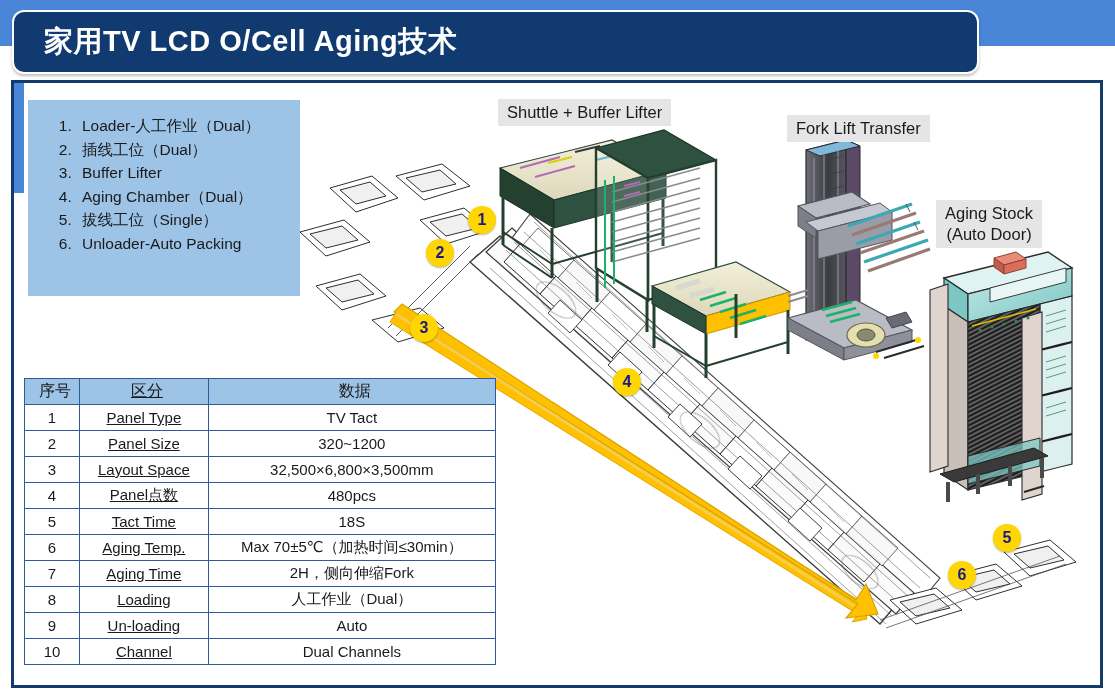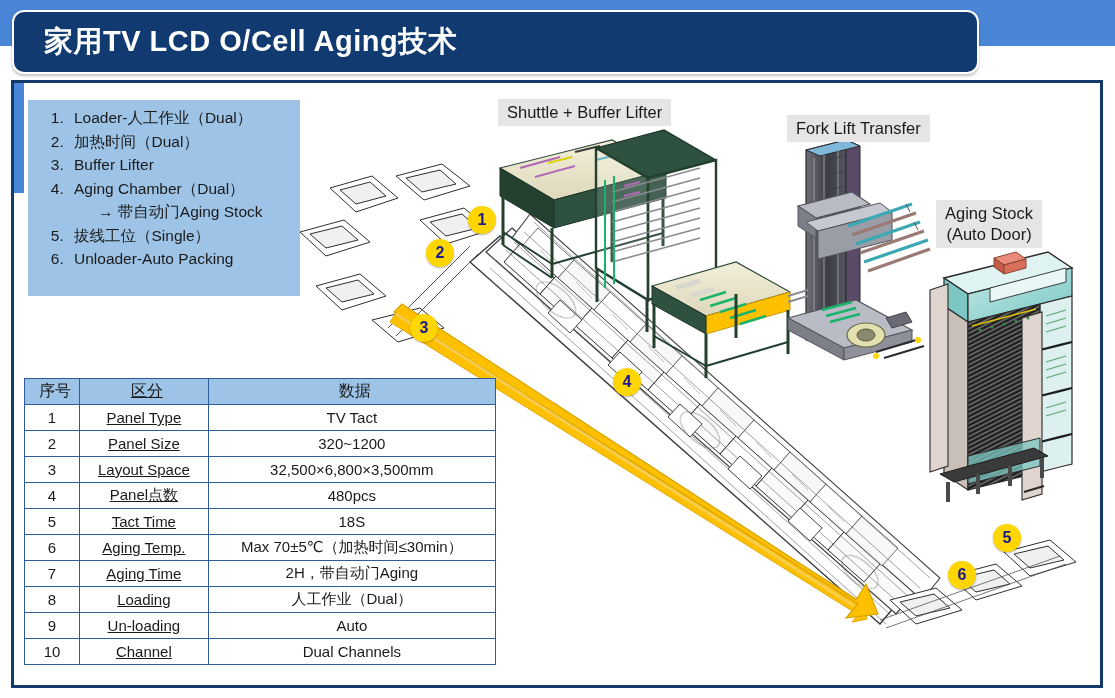--- a/index.html
+++ b/index.html
@@ -31,21 +31,21 @@
   }
   #left-accent{
     position:absolute;left:0;top:0;width:10px;height:110px;background:#4a86d8;
   }
   
   #legend-box{
     position:absolute;left:28px;top:100px;width:272px;height:196px;
     background:#9dc3e6;
   }
   #legend-box ol{
-    margin:0;padding:6px 0 0 40px;list-style:decimal;
+    margin:8px;padding:6px 0 0 40px;list-style:decimal;
   }
   #legend-box li{
     font-size:15.5px;color:#1a1a1a;line-height:23.5px;
     padding-left:6px;white-space:nowrap;
   }
   .sub-arrow{
     font-size:15.5px;color:#1a1a1a;line-height:23.5px;
     margin-left:24px;white-space:nowrap;list-style:none;
   }
   
@@ -451,24 +451,23 @@
         <line x1="1024" y1="492" x2="1044" y2="486"></line>
       </g>
     </g>
 
   </g>
 </svg>
 
 <div id="legend-box">
   <ol>
     <li>Loader-人工作业（Dual）</li>
-    <li>加热时间（Dual）</li>
+    <li>插线工位（Dual）</li>
     <li>Buffer Lifter</li>
     <li>Aging Chamber（Dual）</li>
-    <li class="sub-arrow">→ 带自动门Aging Stock</li>
     <li value="5">拔线工位（Single）</li>
     <li>Unloader-Auto Packing</li>
   </ol>
 </div>
 
 <table id="spec-table">
   <thead>
     <tr>
       <th class="col-no">序号</th>
       <th class="col-div">区分</th>
@@ -502,21 +501,21 @@
         <td class="col-data">18S</td>
       </tr>
       <tr>
         <td class="col-no">6</td>
         <td class="col-div">Aging Temp.</td>
         <td class="col-data">Max 70±5℃（加热时间≤30min）</td>
       </tr>
       <tr>
         <td class="col-no">7</td>
         <td class="col-div">Aging Time</td>
-        <td class="col-data">2H，带自动门Aging</td>
+        <td class="col-data">2H，侧向伸缩Fork</td>
       </tr>
       <tr>
         <td class="col-no">8</td>
         <td class="col-div">Loading</td>
         <td class="col-data">人工作业（Dual）</td>
       </tr>
       <tr>
         <td class="col-no">9</td>
         <td class="col-div">Un-loading</td>
         <td class="col-data">Auto</td>

